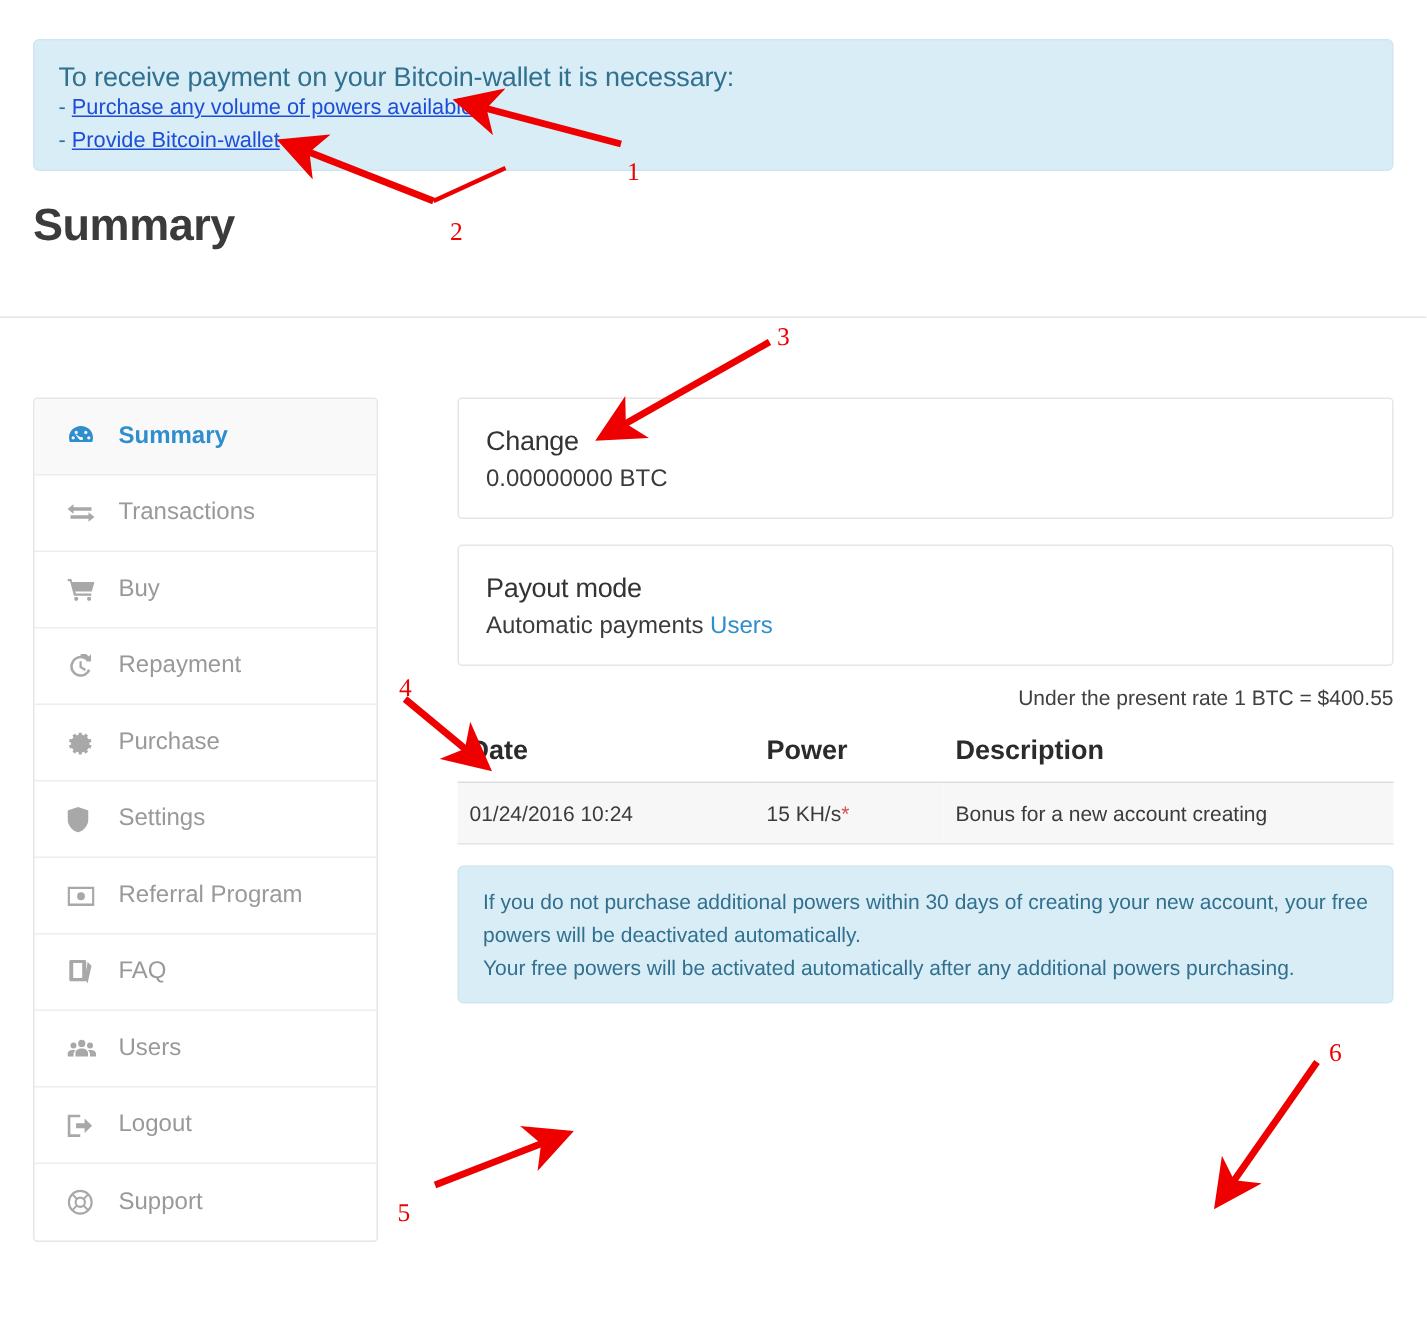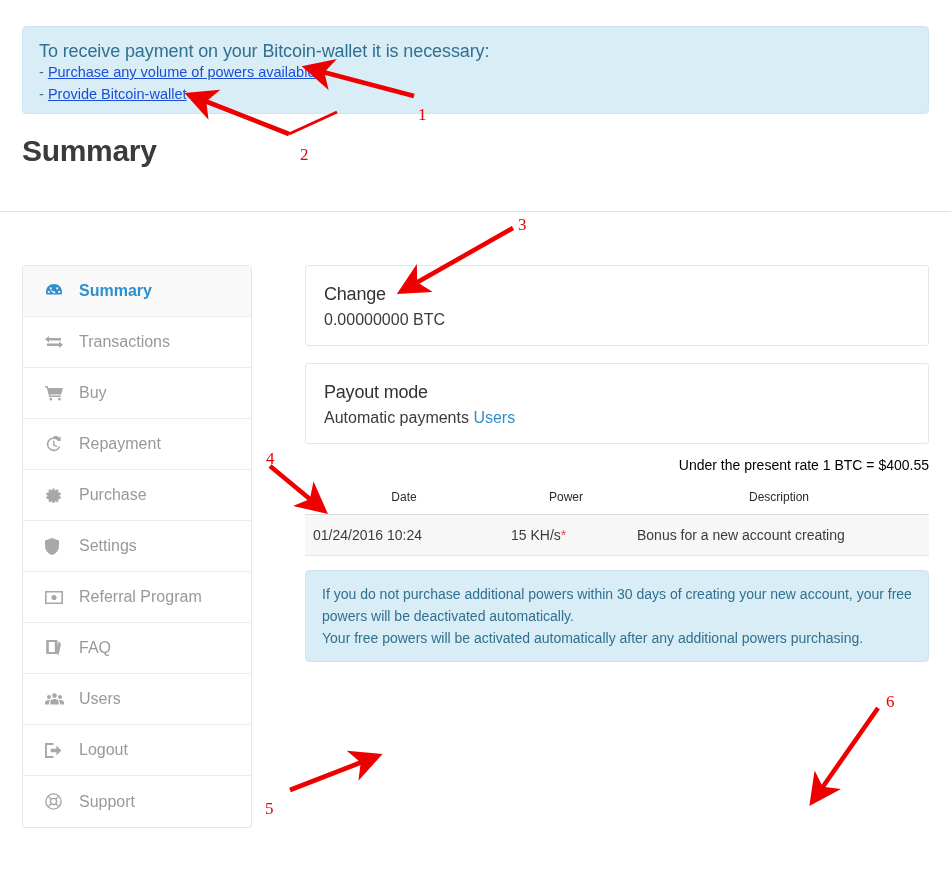--- a/index.html
+++ b/index.html
@@ -135,35 +135,35 @@
     line-height: 22px;
   }
   .panel-row a, .link {
     color: #2e8ece;
     text-decoration: none;
   }
 
   .rate-note {
     text-align: right;
     font-size: 14px;
-    color: #000000;
+    color: #404040;
     margin: -4px 0 6px 0;
   }
 
   
   .tbl {
     width: 624px;
     border-collapse: collapse;
     margin-top: 11px;
     font-size: 14px;
   }
   .tbl th {
-    text-align: center;
-    font-size: 12px;
-    font-weight: normal;
+    text-align: left;
+    font-size: 18px;
+    font-weight: bold;
     color: #2b2b2b;
     padding: 6px 8px 10px 8px;
     border-bottom: 1px solid #dddddd;
   }
   .tbl td {
     padding: 12px 8px 12px 8px;
     color: #3b3b3b;
     background: #f7f7f7;
     border-bottom: 1px solid #e6e6e6;
   }

